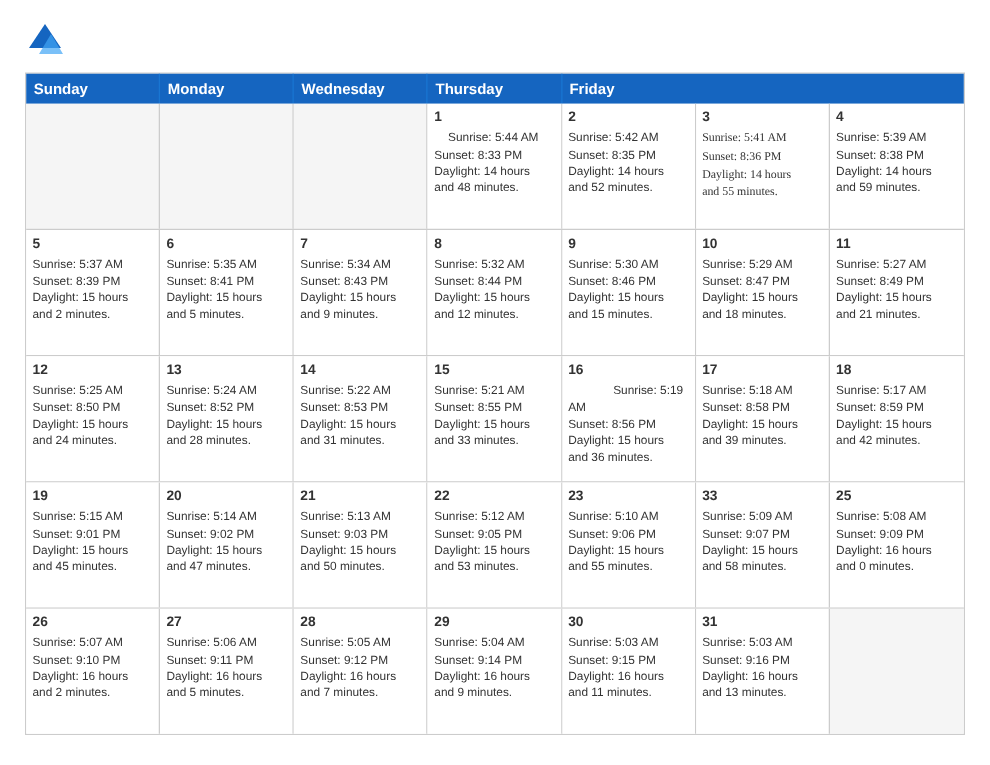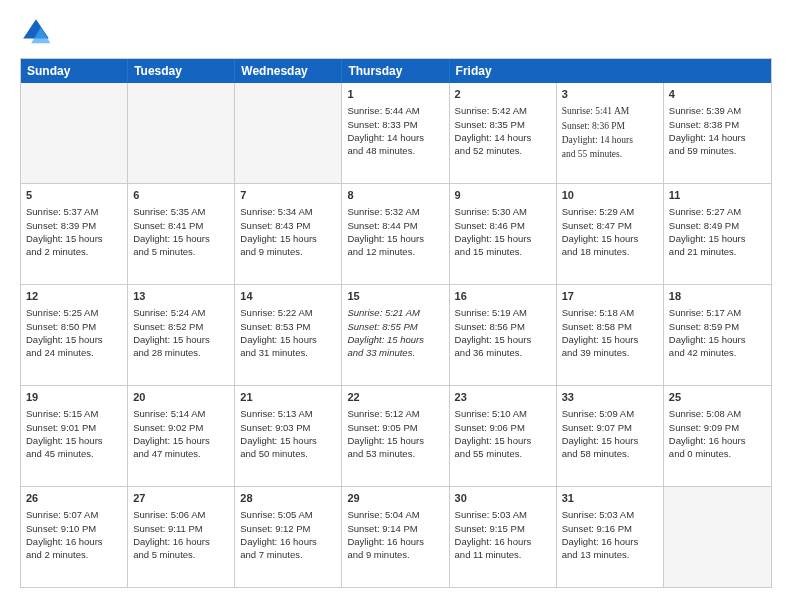--- a/index.html
+++ b/index.html
@@ -121,31 +121,31 @@
     </div>
     <div class="title-block">
       <h1></h1>
       <h2></h2>
     </div>
   </div>
 
   <div class="calendar">
     <div class="cal-header">
     <div class="cal-header-cell">Sunday</div>
-        <div class="cal-header-cell">Tuesday</div>
+        <div class="cal-header-cell">Monday</div>
         <div class="cal-header-cell">Wednesday</div>
         <div class="cal-header-cell">Thursday</div>
         <div class="cal-header-cell">Friday</div>
       </div>
     <div class="cal-body">
     <div class="cal-row">
           <div class="cal-cell empty"></div>
           <div class="cal-cell empty"></div>
           <div class="cal-cell empty"></div>
-          <div class="cal-cell"><span class="day-num">1</span><span style="white-space: pre-line;">Sunrise: 5:44 AM
+          <div class="cal-cell"><span class="day-num">1</span><span style="white-space: pre-line; margin-left: 11px;">Sunrise: 5:44 AM
 Sunset: 8:33 PM
 Daylight: 14 hours
 and 48 minutes.</span></div>
           <div class="cal-cell"><span class="day-num">2</span><span style="white-space: pre-line;">Sunrise: 5:42 AM
 Sunset: 8:35 PM
 Daylight: 14 hours
 and 52 minutes.</span></div>
           <div class="cal-cell"><span class="day-num">3</span><span style="white-space: pre-line; font-family: Liberation Serif, serif;">Sunrise: 5:41 AM
 Sunset: 8:36 PM
 Daylight: 14 hours
@@ -191,25 +191,25 @@
 Daylight: 15 hours
 and 24 minutes.</span></div>
           <div class="cal-cell"><span class="day-num">13</span><span style="white-space: pre-line;">Sunrise: 5:24 AM
 Sunset: 8:52 PM
 Daylight: 15 hours
 and 28 minutes.</span></div>
           <div class="cal-cell"><span class="day-num">14</span><span style="white-space: pre-line;">Sunrise: 5:22 AM
 Sunset: 8:53 PM
 Daylight: 15 hours
 and 31 minutes.</span></div>
-          <div class="cal-cell"><span class="day-num">15</span><span style="white-space: pre-line; font-style: italic;">Sunrise: 5:21 AM
+          <div class="cal-cell"><span class="day-num">15</span><span style="white-space: pre-line;">Sunrise: 5:21 AM
 Sunset: 8:55 PM
 Daylight: 15 hours
 and 33 minutes.</span></div>
-          <div class="cal-cell"><span class="day-num">16</span><span style="white-space: pre-line;">Sunrise: 5:19 AM
+          <div class="cal-cell"><span class="day-num">16</span><span style="white-space: pre-line; margin-left: 36px;">Sunrise: 5:19 AM
 Sunset: 8:56 PM
 Daylight: 15 hours
 and 36 minutes.</span></div>
           <div class="cal-cell"><span class="day-num">17</span><span style="white-space: pre-line;">Sunrise: 5:18 AM
 Sunset: 8:58 PM
 Daylight: 15 hours
 and 39 minutes.</span></div>
           <div class="cal-cell"><span class="day-num">18</span><span style="white-space: pre-line;">Sunrise: 5:17 AM
 Sunset: 8:59 PM
 Daylight: 15 hours

